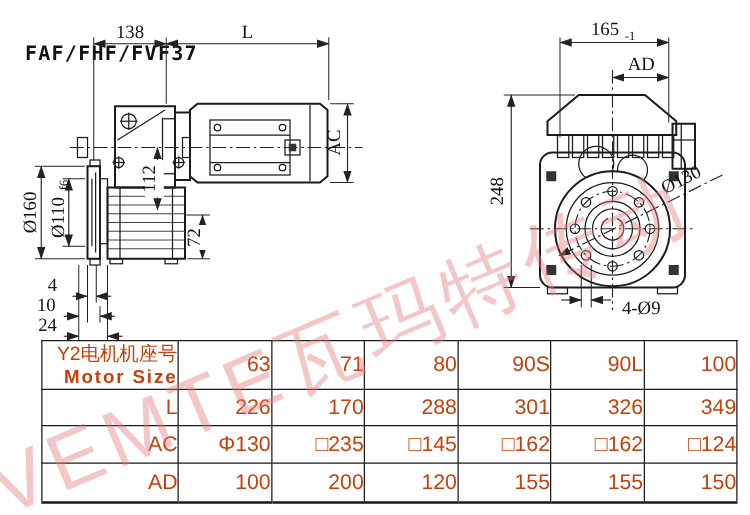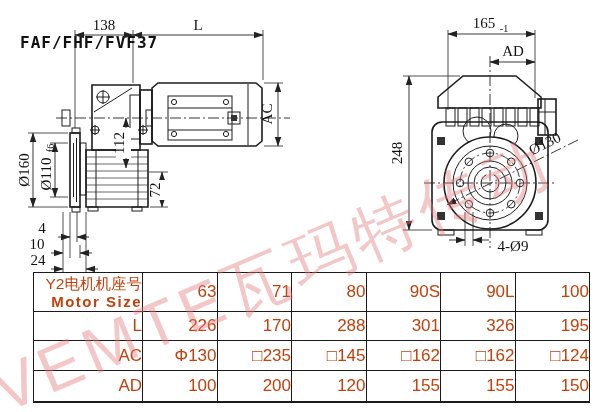--- a/index.html
+++ b/index.html
@@ -292,21 +292,21 @@
         <td>90L</td>
         <td>100</td>
       </tr>
       <tr>
         <td>L</td>
         <td>226</td>
         <td>170</td>
         <td>288</td>
         <td>301</td>
         <td>326</td>
-        <td>195</td>
+        <td>349</td>
       </tr>
       <tr class="r-ac">
         <td>AC</td>
         <td>Φ130</td>
         <td>□235</td>
         <td>□145</td>
         <td>□162</td>
         <td>□162</td>
         <td>□124</td>
       </tr>

